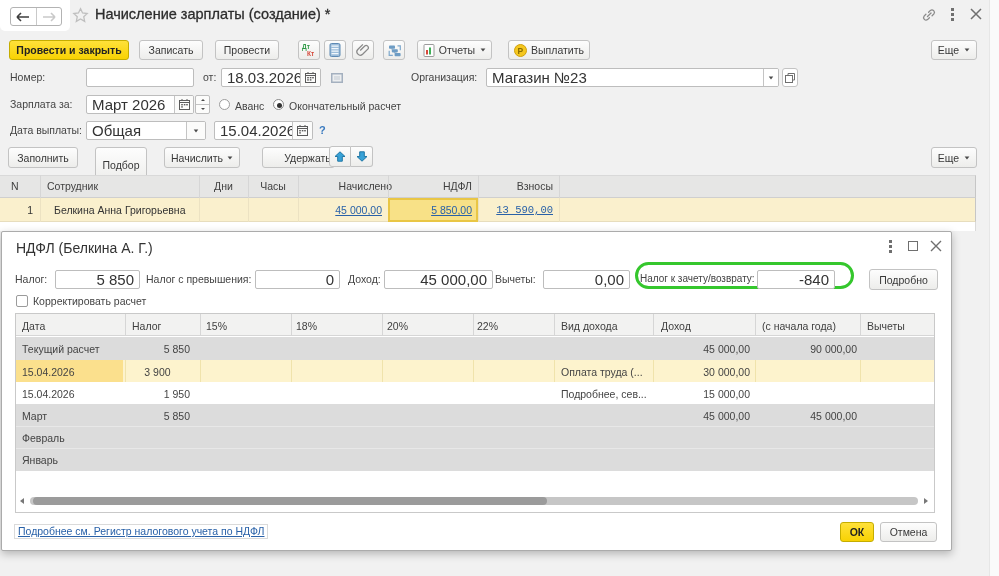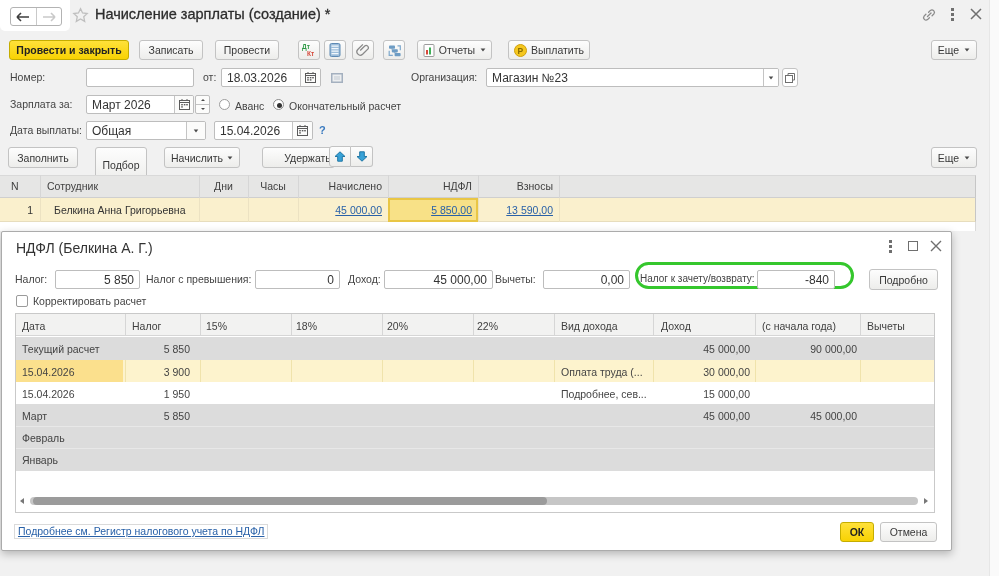--- a/index.html
+++ b/index.html
@@ -1,20 +1,20 @@
 <!DOCTYPE html>
 <html><head><meta charset="utf-8">
 <style>
 html,body{margin:0;padding:0;}
 body{width:999px;height:576px;overflow:hidden;font-family:"Liberation Sans",sans-serif;background:#f1f1f1;position:relative;font-size:10.5px;color:#333;}
 .ab{position:absolute;box-sizing:border-box;}
 .lbl{position:absolute;box-sizing:border-box;font-size:10.5px;color:#444;white-space:nowrap;}
 .btn{position:absolute;box-sizing:border-box;border:1px solid #c3c3c3;border-radius:3px;background:linear-gradient(#fdfdfd,#ededeb);font-size:10.5px;color:#383838;text-align:center;white-space:nowrap;display:flex;align-items:center;justify-content:center;}
 .ybtn{background:linear-gradient(#ffe13a,#f8d203);border:1px solid #c5ad00;font-weight:bold;color:#222;}
-.inp{position:absolute;box-sizing:border-box;border:1px solid #bdbdbd;border-radius:2px;background:#fff;font-size:12px;color:#333;display:flex;align-items:center;white-space:nowrap;overflow:hidden;}
+.inp{position:absolute;box-sizing:border-box;border:1px solid #bdbdbd;border-radius:2px;background:#fff;font-size:15px;color:#333;display:flex;align-items:center;white-space:nowrap;overflow:hidden;}
 .inp .tx{padding-left:5px;}
 .inp .txr{width:100%;text-align:right;padding-right:5px;}
 .fbtn{position:absolute;box-sizing:border-box;border-left:1px solid #c4c4c4;display:flex;align-items:center;justify-content:center;background:#fbfbfa;}
 .caret{width:0;height:0;border-left:3.5px solid transparent;border-right:3.5px solid transparent;border-top:4px solid #4a4a4a;display:inline-block;}
 .lnk{color:#2961a8;text-decoration:underline;}
 .sep{position:absolute;background:#d6d6d6;width:1px;}
 svg{display:block;}
 </style></head>
 <body>
 
@@ -213,21 +213,21 @@
 </div>
 <div class="btn" style="left:931px;top:147px;width:46px;height:21px;">Еще <span class="caret" style="margin-left:5px;transform:scale(.8);"></span></div>
 
 <div class="ab" style="left:0;top:175px;width:976px;height:23px;background:#e6e6e5;border-top:1px solid #d9d9d9;border-bottom:1px solid #cfcfcf;border-right:1px solid #c6c6c6;"></div>
 <div class="ab" style="left:0;top:198px;width:976px;height:24px;background:#faf0cd;border-bottom:1px solid #e7ddbd;border-right:1px solid #c6c6c6;"></div>
 
 <div class="lbl" style="left:11px;top:180px;color:#3f3f3f;">N</div>
 <div class="lbl" style="left:47px;top:180px;color:#3f3f3f;">Сотрудник</div>
 <div class="lbl" style="left:199px;top:180px;width:49px;text-align:center;color:#3f3f3f;">Дни</div>
 <div class="lbl" style="left:248px;top:180px;width:50px;text-align:center;color:#3f3f3f;">Часы</div>
-<div class="lbl" style="left:298px;top:180px;width:84px;text-align:right;color:#3f3f3f;padding-left:8px;">Начислено</div>
+<div class="lbl" style="left:308px;top:180px;width:84px;text-align:right;color:#3f3f3f;padding-left:8px;">Начислено</div>
 <div class="lbl" style="left:388px;top:180px;width:84px;text-align:right;color:#3f3f3f;">НДФЛ</div>
 <div class="lbl" style="left:478px;top:180px;width:75px;text-align:right;color:#3f3f3f;">Взносы</div>
 
 <div class="sep" style="left:40px;top:175px;height:23px;"></div>
 <div class="sep" style="left:199px;top:175px;height:23px;"></div>
 <div class="sep" style="left:248px;top:175px;height:23px;"></div>
 <div class="sep" style="left:298px;top:175px;height:23px;"></div>
 <div class="sep" style="left:388px;top:175px;height:23px;"></div>
 <div class="sep" style="left:478px;top:175px;height:23px;"></div>
 <div class="sep" style="left:559px;top:175px;height:23px;"></div>
@@ -236,21 +236,21 @@
 <div class="sep" style="left:248px;top:198px;height:24px;background:#ece2c2;"></div>
 <div class="sep" style="left:298px;top:198px;height:24px;background:#ece2c2;"></div>
 <div class="sep" style="left:478px;top:198px;height:24px;background:#ece2c2;"></div>
 <div class="sep" style="left:559px;top:198px;height:24px;background:#ece2c2;"></div>
 
 <div class="lbl" style="left:0;top:204px;width:33px;text-align:right;color:#333;">1</div>
 <div class="lbl" style="left:54px;top:204px;color:#333;">Белкина Анна Григорьевна</div>
 <div class="lbl lnk" style="left:298px;top:204px;width:84px;text-align:right;">45 000,00</div>
 <div class="ab" style="left:388px;top:198px;width:90px;height:24px;border:2px solid #e9c645;background:#f8e187;"></div>
 <div class="lbl lnk" style="left:388px;top:204px;width:84px;text-align:right;">5 850,00</div>
-<div class="lbl lnk" style="left:478px;top:204px;width:75px;text-align:right;">13 590,00</div>
+<div class="lbl lnk" style="left:478px;top:204px;width:75px;text-align:right;font-family:Liberation Mono, monospace;">13 590,00</div>
 
 <div class="ab" style="left:0;top:222px;width:976px;height:9px;background:#fff;border-right:1px solid #dadada;"></div>
 <div class="ab" style="left:989px;top:0;width:1px;height:576px;background:#e6e6e6;"></div>
 <div class="ab" style="left:990px;top:0;width:9px;height:576px;background:#fafafa;"></div>
 
 <div class="ab" style="left:1px;top:231px;width:951px;height:320px;background:#fff;border:1px solid #ababab;border-radius:2px;box-shadow:0 3px 8px rgba(0,0,0,0.25);"></div>
 <div class="ab" style="left:16px;top:240px;font-size:14px;color:#333;">НДФЛ (Белкина А. Г.)</div>
 <div class="ab" style="left:889px;top:240px;width:3px;">
   <div style="width:3px;height:3px;background:#6f6f6f;margin-bottom:2px;"></div>
   <div style="width:3px;height:3px;background:#6f6f6f;margin-bottom:2px;"></div>
@@ -328,21 +328,21 @@
 <div class="sep" style="left:554px;top:360px;height:22px;background:#f0e3ab;"></div>
 <div class="sep" style="left:653px;top:360px;height:22px;background:#f0e3ab;"></div>
 <div class="sep" style="left:755px;top:360px;height:22px;background:#f0e3ab;"></div>
 <div class="sep" style="left:860px;top:360px;height:22px;background:#f0e3ab;"></div>
 
 <div class="lbl" style="left:22px;top:343px;">Текущий расчет</div>
 <div class="lbl" style="left:125px;top:343px;width:65px;text-align:right;">5 850</div>
 <div class="lbl" style="left:653px;top:343px;width:97px;text-align:right;">45 000,00</div>
 <div class="lbl" style="left:755px;top:343px;width:102px;text-align:right;">90 000,00</div>
 <div class="lbl" style="left:22px;top:366px;">15.04.2026</div>
-<div class="lbl" style="left:125px;top:366px;width:65px;text-align:right;">3 900</div>
+<div class="lbl" style="left:125px;top:366px;width:65px;text-align:center;">3 900</div>
 <div class="lbl" style="left:561px;top:366px;">Оплата труда (...</div>
 <div class="lbl" style="left:653px;top:366px;width:97px;text-align:right;">30 000,00</div>
 <div class="lbl" style="left:22px;top:388px;">15.04.2026</div>
 <div class="lbl" style="left:125px;top:388px;width:65px;text-align:right;">1 950</div>
 <div class="lbl" style="left:561px;top:388px;">Подробнее, сев...</div>
 <div class="lbl" style="left:653px;top:388px;width:97px;text-align:right;">15 000,00</div>
 <div class="lbl" style="left:22px;top:410px;">Март</div>
 <div class="lbl" style="left:125px;top:410px;width:65px;text-align:right;">5 850</div>
 <div class="lbl" style="left:653px;top:410px;width:97px;text-align:right;">45 000,00</div>
 <div class="lbl" style="left:755px;top:410px;width:102px;text-align:right;">45 000,00</div>

